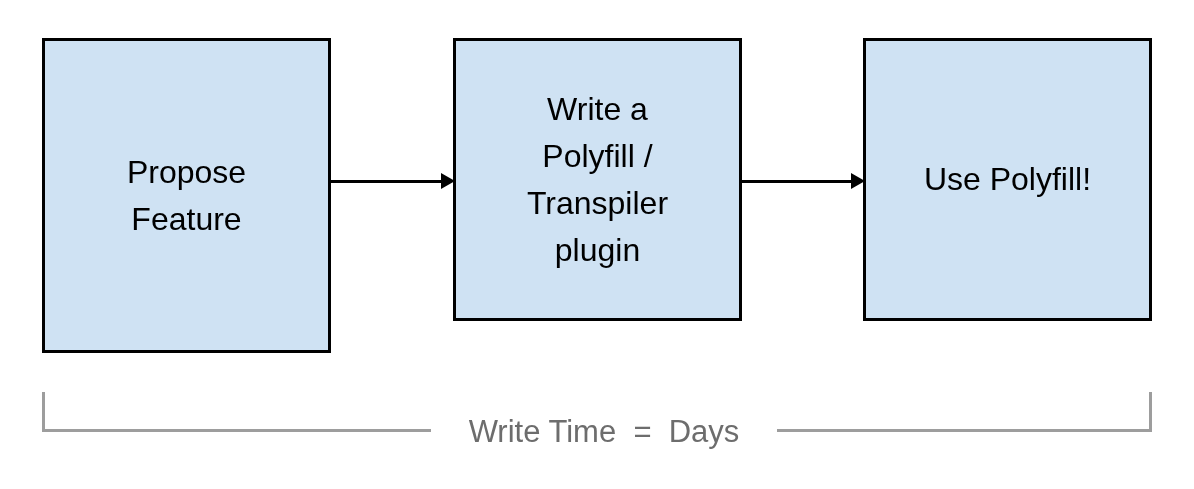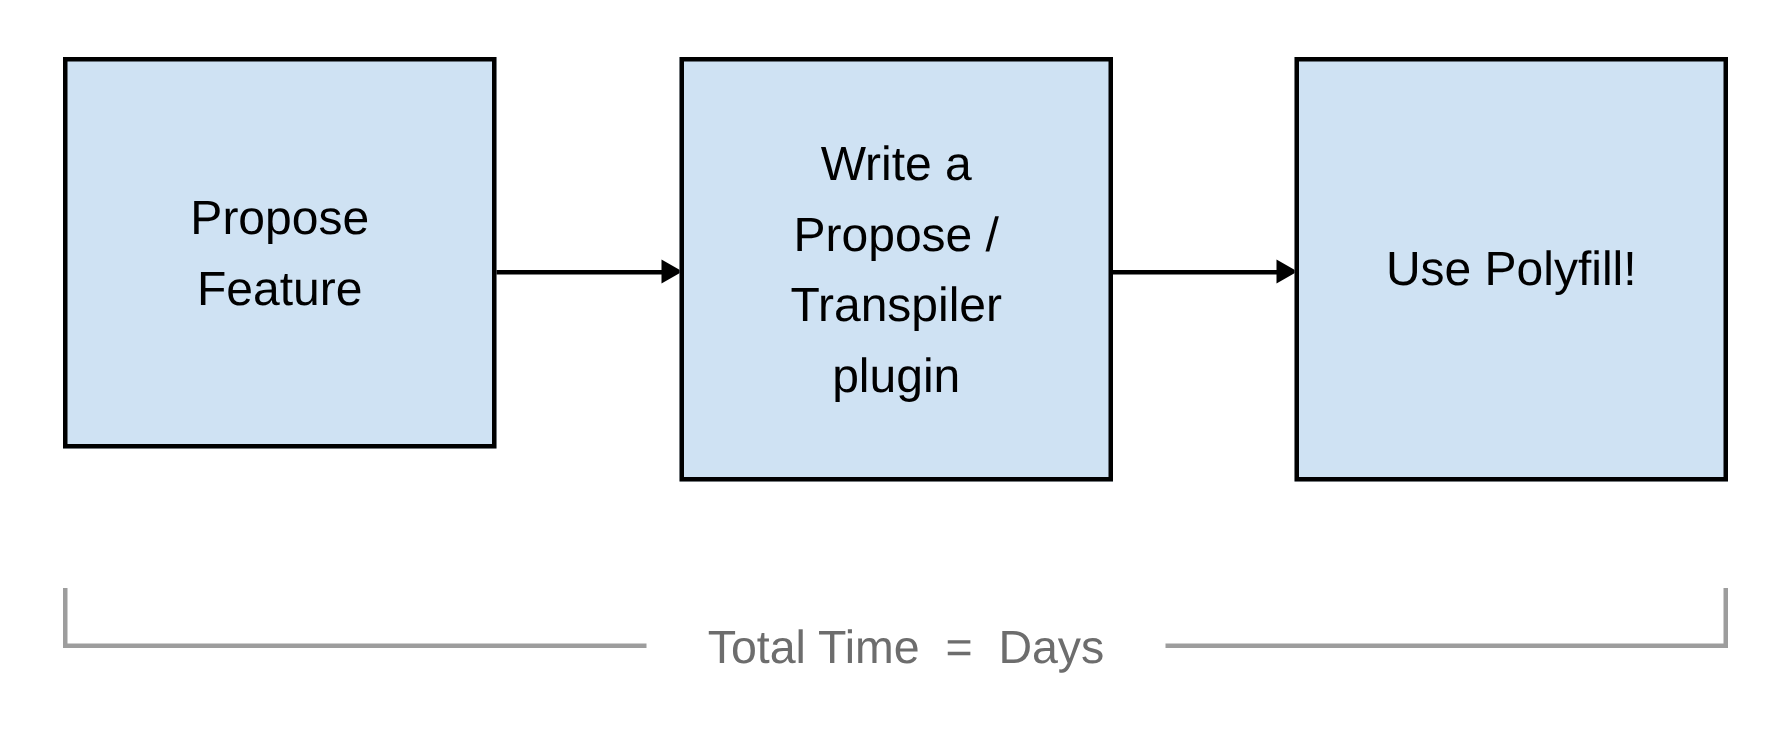--- a/index.html
+++ b/index.html
@@ -30,21 +30,21 @@
   }
   .node .node-label {
     font-family: "Liberation Sans", sans-serif;
     font-size: 32px;
     line-height: 47px;
     color: #000000;
     white-space: pre-line;
     letter-spacing: 0px;
   }
 
-  #node-propose  { left: 42px;  top: 38px; width: 289px; height: 261px; }
+  #node-propose  { left: 42px;  top: 38px; width: 289px; height: 315px; }
   #node-polyfill { left: 453px; top: 38px; width: 289px; height: 283px; }
   #node-use      { left: 863px; top: 38px; width: 289px; height: 283px; }
 
   
   .arrow {
     position: absolute;
     height: 24px;
     top: 170px;
   }
   .arrow .shaft {
@@ -118,35 +118,35 @@
 Feature</span>
   </div>
 
   <div class="arrow" id="arrow-1">
     <span class="shaft"></span>
     <span class="head"></span>
   </div>
 
   <div class="node" id="node-polyfill" style="background: #cfe2f3;">
     <span class="node-label">Write a
-Propose /
+Polyfill /
 Transpiler
 plugin</span>
   </div>
 
   <div class="arrow" id="arrow-2">
     <span class="shaft"></span>
     <span class="head"></span>
   </div>
 
   <div class="node" id="node-use" style="background: #cfe2f3;">
     <span class="node-label">Use Polyfill!</span>
   </div>
 
   <div id="bracket">
     <span class="tick tick-left"></span>
     <span class="rule rule-left"></span>
-    <span class="bracket-label">Total Time  =  Days</span>
+    <span class="bracket-label">Write Time  =  Days</span>
     <span class="rule rule-right"></span>
     <span class="tick tick-right"></span>
   </div>
 
 </div>
 
 </body></html>

